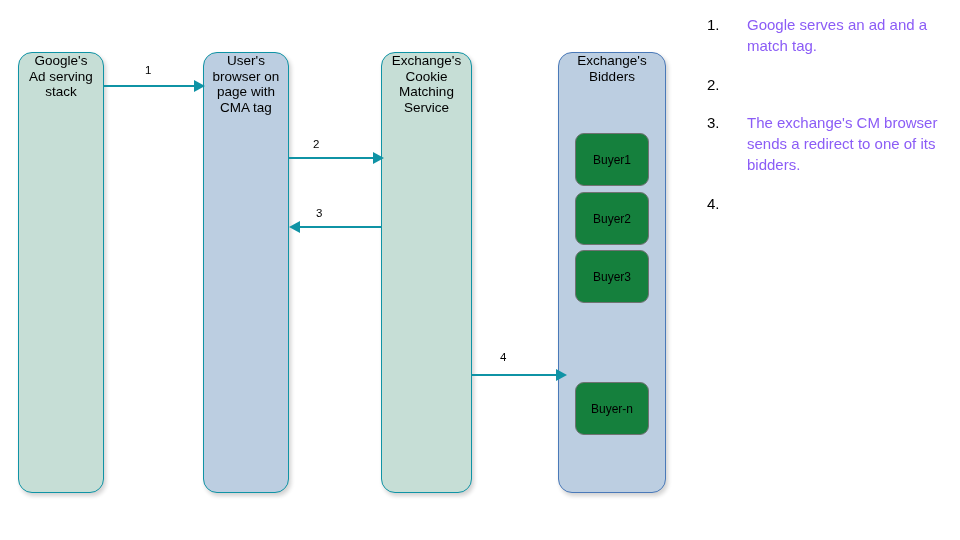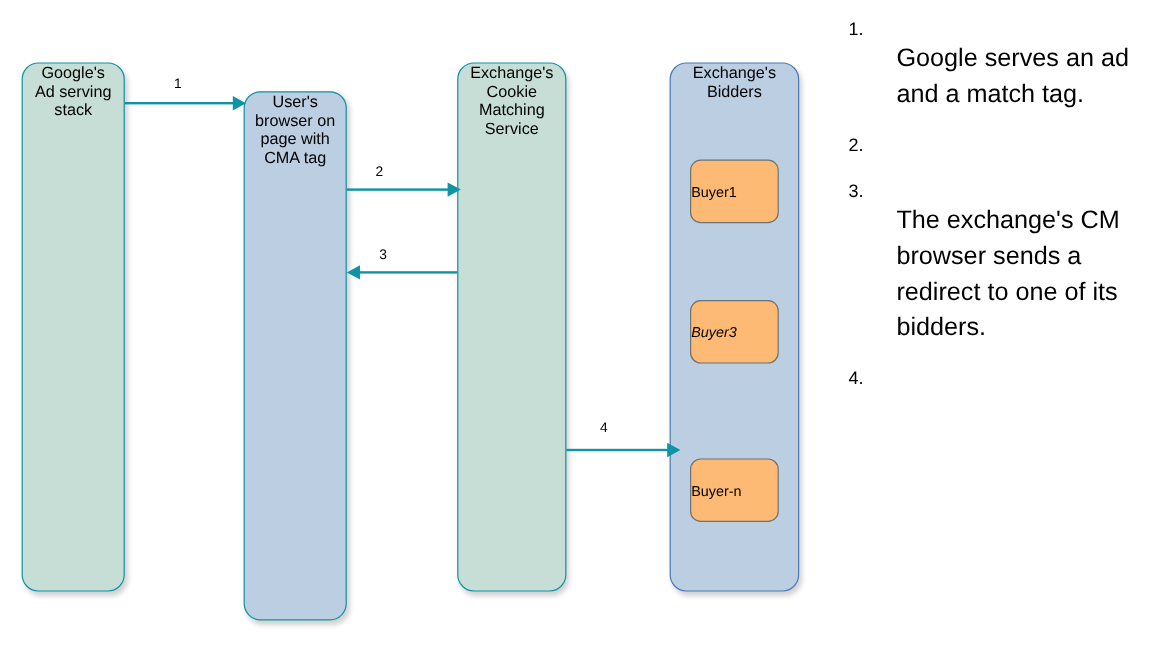--- a/index.html
+++ b/index.html
@@ -50,43 +50,43 @@
   .lane-blue {
     background: #bccee1;
     border: 1.6px solid #0f93a5;
   }
   .lane-blue-alt {
     background: #bccee1;
     border: 1.6px solid #4a79b8;
   }
 
   #lane-google   { left: 18px;  top: 52px;  width: 86px;  height: 441px; }
-  #lane-browser  { left: 203px; top: 52px;  width: 86px;  height: 441px; margin-top: 24px; }
+  #lane-browser  { left: 203px; top: 52px;  width: 86px;  height: 441px; }
   #lane-cms      { left: 381px; top: 52px;  width: 91px;  height: 441px; }
   #lane-bidders  { left: 558px; top: 52px;  width: 108px; height: 441px; }
 
   
   .buyer {
     position: absolute;
     box-sizing: border-box;
     width: 74px;
     height: 53px;
     left: 575px;
-    background: #fdba74;
+    background: #15803d;
     border: 1.1px solid #6f7272;
     border-radius: 9px;
     display: flex;
     align-items: center;
-    justify-content: flex-start;
+    justify-content: center;
     font-size: 12px;
     color: #000;
   }
   #buyer-1 { top: 133px; }
   #buyer-2 { top: 192px; }
-  #buyer-3 { top: 250px; font-style: italic; }
+  #buyer-3 { top: 250px; }
   #buyer-n { top: 382px; }
 
   
   .arrow-line {
     position: absolute;
     height: 2px;
     background: #0f93a5;
   }
   .arrow-head {
     position: absolute;
@@ -137,24 +137,23 @@
   }
   .legend-num {
     width: 40px;
     flex: 0 0 40px;
     font-size: 15px;
     line-height: 1.42;
     color: #000;
   }
   .legend-text {
     flex: 1 1 auto;
-    font-size: 21px;
+    font-size: 15px;
     line-height: 1.42;
-    color: #000000;
-    margin-top: 20px;
+    color: #8b5cf6;
   }
 </style>
 </head>
 <body>
 
 <div id="canvas">
 
   <div class="lane lane-green" id="lane-google">
     <span class="lane-title">Google's
 Ad serving
@@ -176,20 +175,23 @@
   </div>
 
   <div class="lane lane-blue-alt" id="lane-bidders">
     <span class="lane-title">Exchange's
 Bidders</span>
   </div>
 
   <div class="buyer" id="buyer-1">
     <span>Buyer1</span>
   </div>
+  <div class="buyer" id="buyer-2">
+    <span>Buyer2</span>
+  </div>
   <div class="buyer" id="buyer-3">
     <span>Buyer3</span>
   </div>
   <div class="buyer" id="buyer-n">
     <span>Buyer-n</span>
   </div>
 
   <div class="arrow-line" id="arrow1-line"></div>
   <div class="arrow-head right" id="arrow1-head"></div>
   <div class="arrow-label" id="arrow1-label">1</div>

